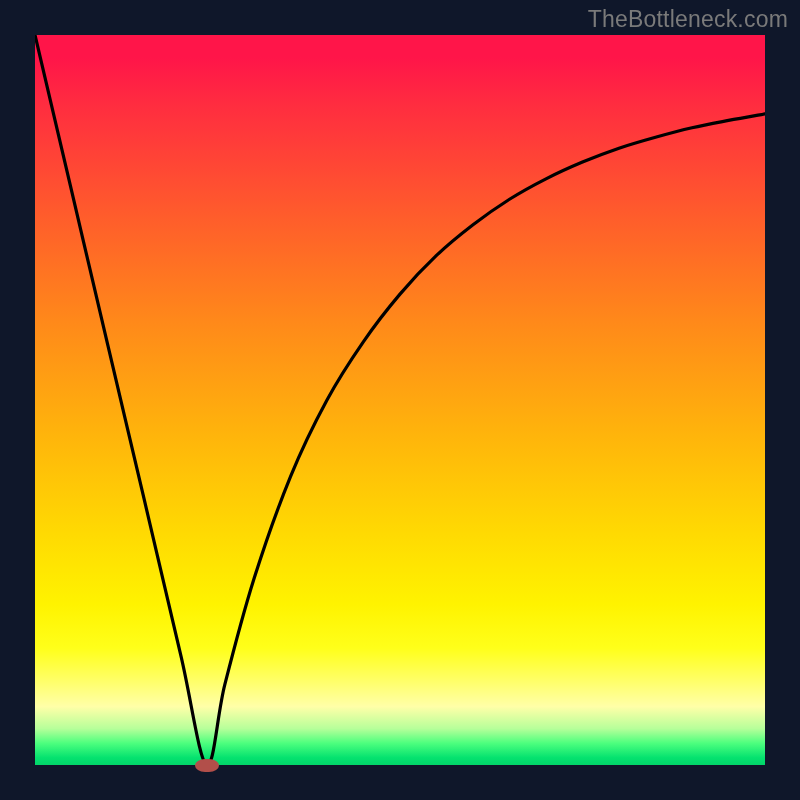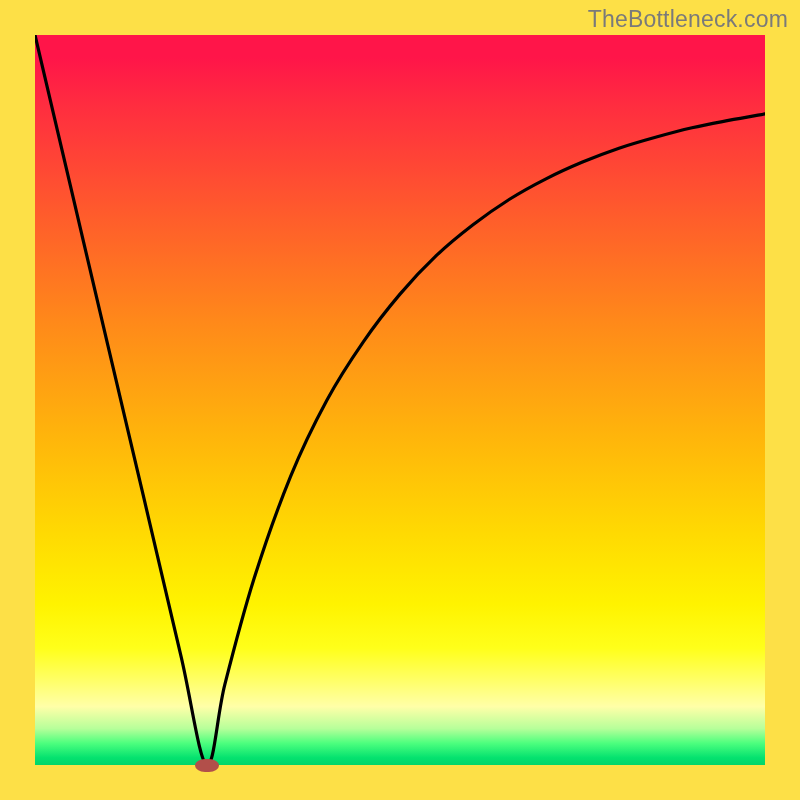--- a/index.html
+++ b/index.html
@@ -9,21 +9,21 @@
     height: 800px;
     background: #000;
     overflow: hidden;
     font-family: Arial, Helvetica, sans-serif;
   }
   .frame {
     position: absolute;
     left: 0; top: 0;
     width: 800px;
     height: 800px;
-    background: #fde047;
+    background: #0f172a;
   }
   .plot-area {
     position: absolute;
     left: 35px;
     top: 35px;
     width: 730px;
     height: 730px;
     background: linear-gradient(
       to bottom,
       #ff1549 0%,

